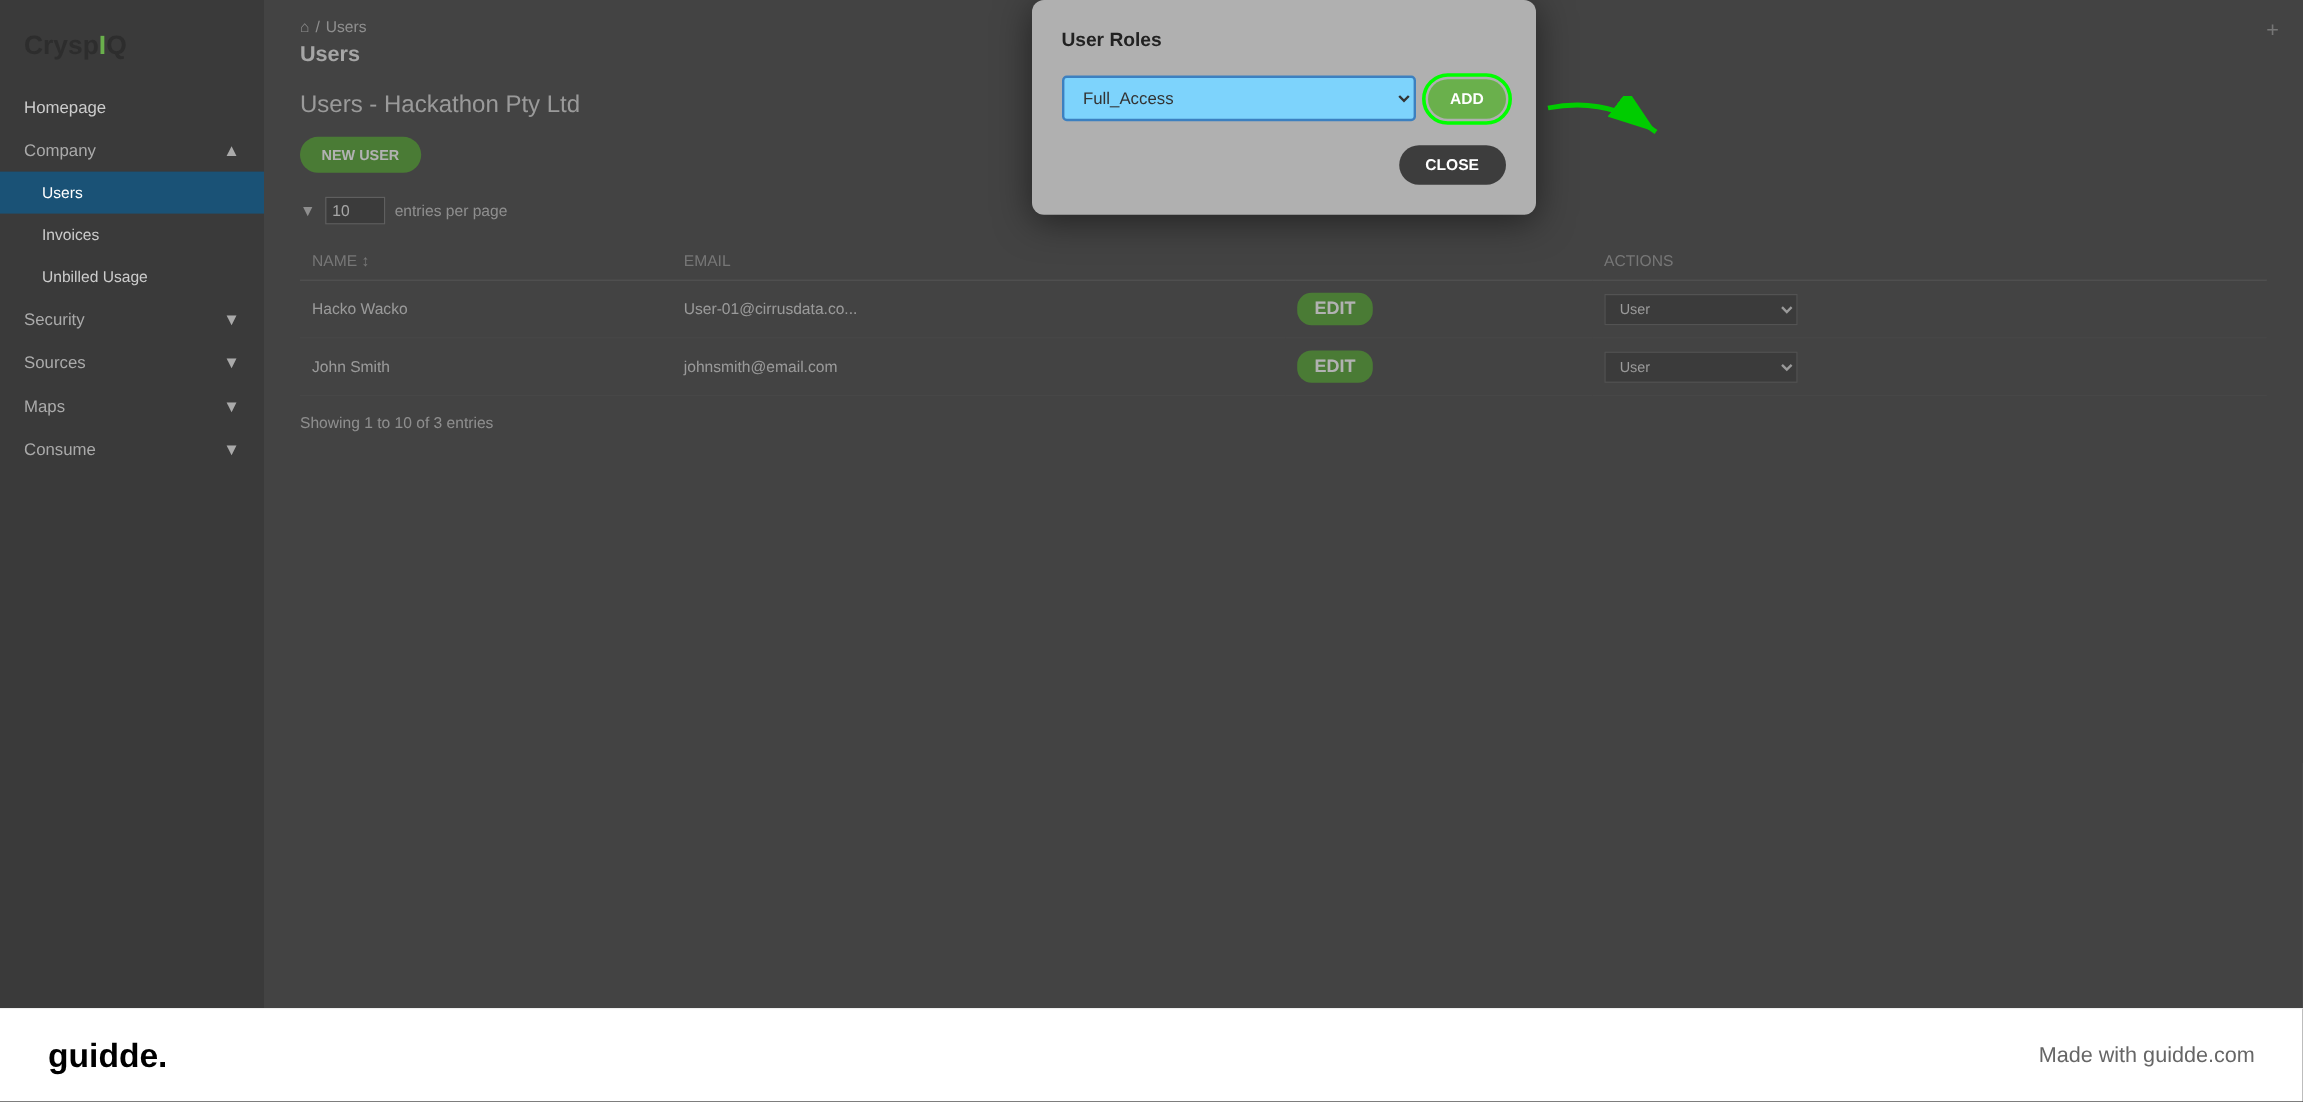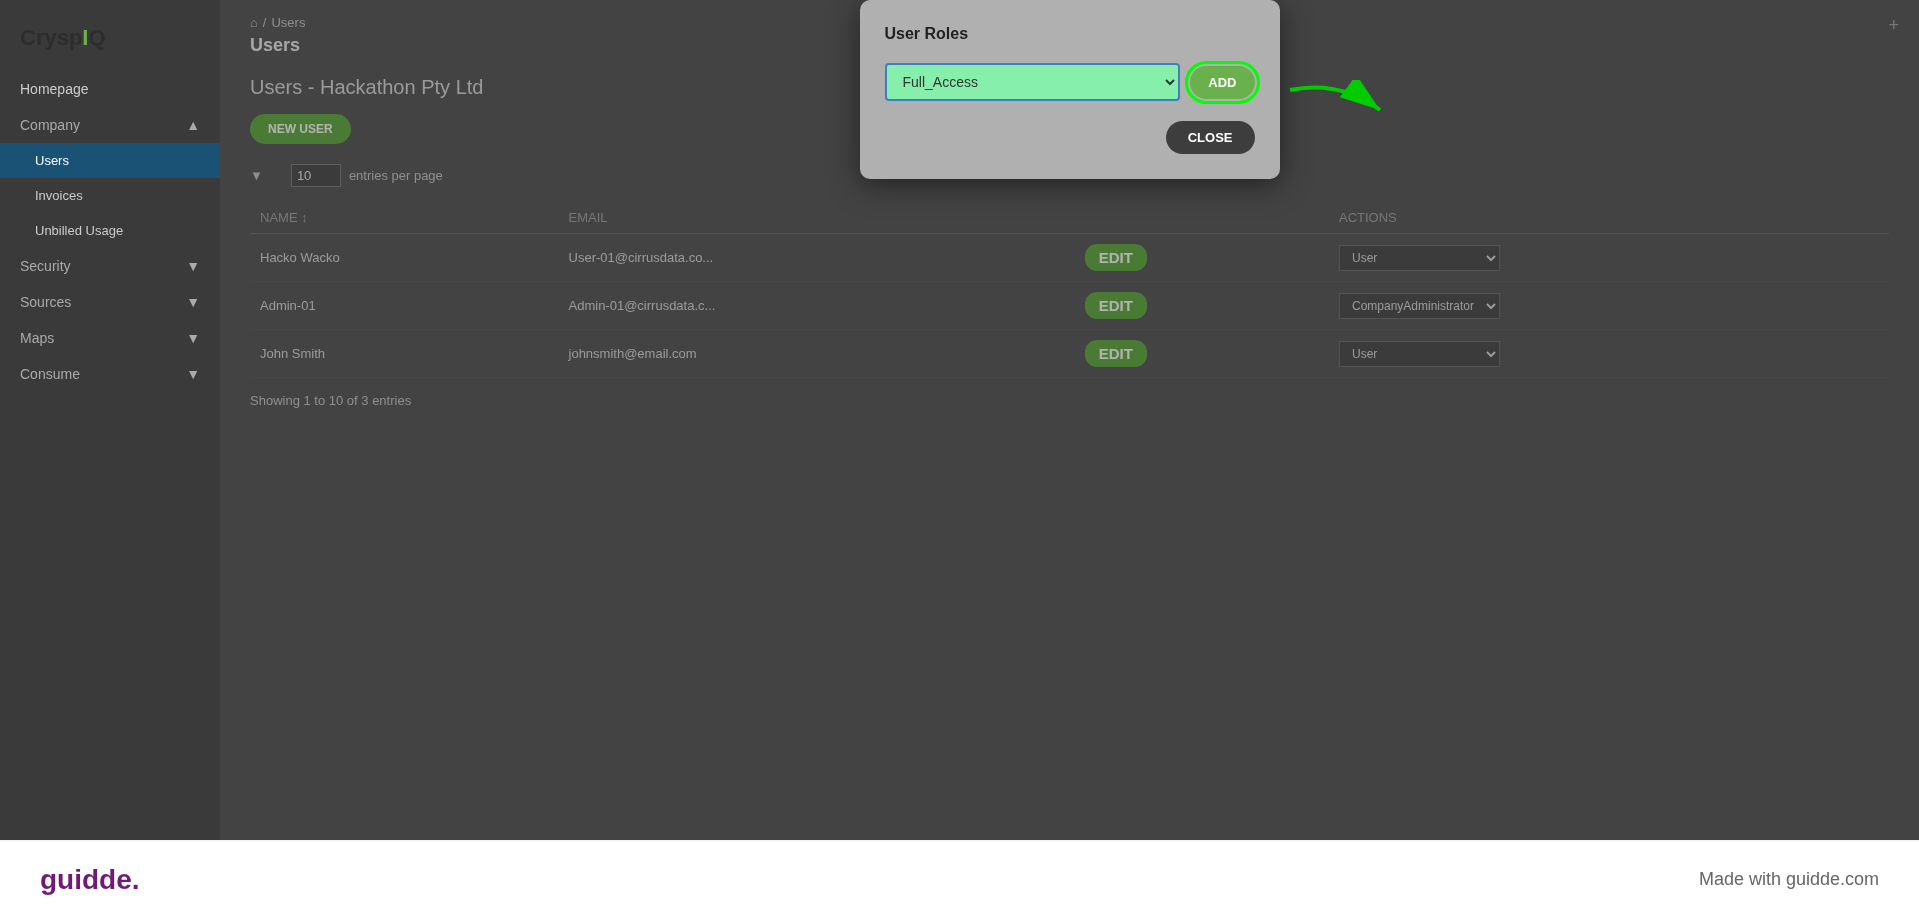--- a/index.html
+++ b/index.html
@@ -112,21 +112,20 @@
       font-size: 13px;
     }
 
     .entries-input {
       width: 50px;
       padding: 3px 5px;
       border: 1px solid #888;
       background: #555;
       color: #eee;
       font-size: 13px;
-      margin-left: 20px;
     }
 
     .users-table {
       width: 100%;
       border-collapse: collapse;
       color: #ddd;
       font-size: 13px;
     }
 
     .users-table th {
@@ -202,21 +201,21 @@
       align-items: center;
       gap: 10px;
       margin-bottom: 20px;
     }
 
     .role-dropdown {
       flex: 1;
       padding: 8px 12px;
       border: 2px solid #3c80c0;
       border-radius: 4px;
-      background: #86efac;
+      background: #7dd3fc;
       color: #333;
       font-size: 14px;
       appearance: auto;
     }
 
     .btn-add {
       background: #6ab04c;
       color: white;
       border: none;
       padding: 9px 18px;
@@ -253,21 +252,21 @@
       display: flex;
       align-items: center;
       justify-content: space-between;
       padding: 0 40px;
       border-top: 1px solid #eee;
     }
 
     .footer-logo {
       font-size: 28px;
       font-weight: bold;
-      color: #701a75;
+      color: #000000;
     }
 
     .footer-text {
       font-size: 18px;
       color: #666;
     }
 
     
     .sidebar-bg {
       background: #3a3a3a;
@@ -372,35 +371,20 @@
           <td>
             <select class="role-select">
               <option>User</option>
               <option>Admin</option>
               <option>CompanyAdministrator</option>
               <option>Full_Access</option>
             </select>
           </td>
         </tr>
         <tr>
-          <td>Admin-01</td>
-          <td>Admin-01@cirrusdata.c...</td>
-          <td>
-            <button class="btn-edit">EDIT</button>
-          </td>
-          <td>
-            <select class="role-select">
-              <option>User</option>
-              <option>Admin</option>
-              <option selected="">CompanyAdministrator</option>
-              <option>Full_Access</option>
-            </select>
-          </td>
-        </tr>
-        <tr>
           <td>John Smith</td>
           <td>johnsmith@email.com</td>
           <td>
             <button class="btn-edit">EDIT</button>
           </td>
           <td>
             <select class="role-select">
               <option selected="">User</option>
               <option>Admin</option>
               <option>CompanyAdministrator</option>

